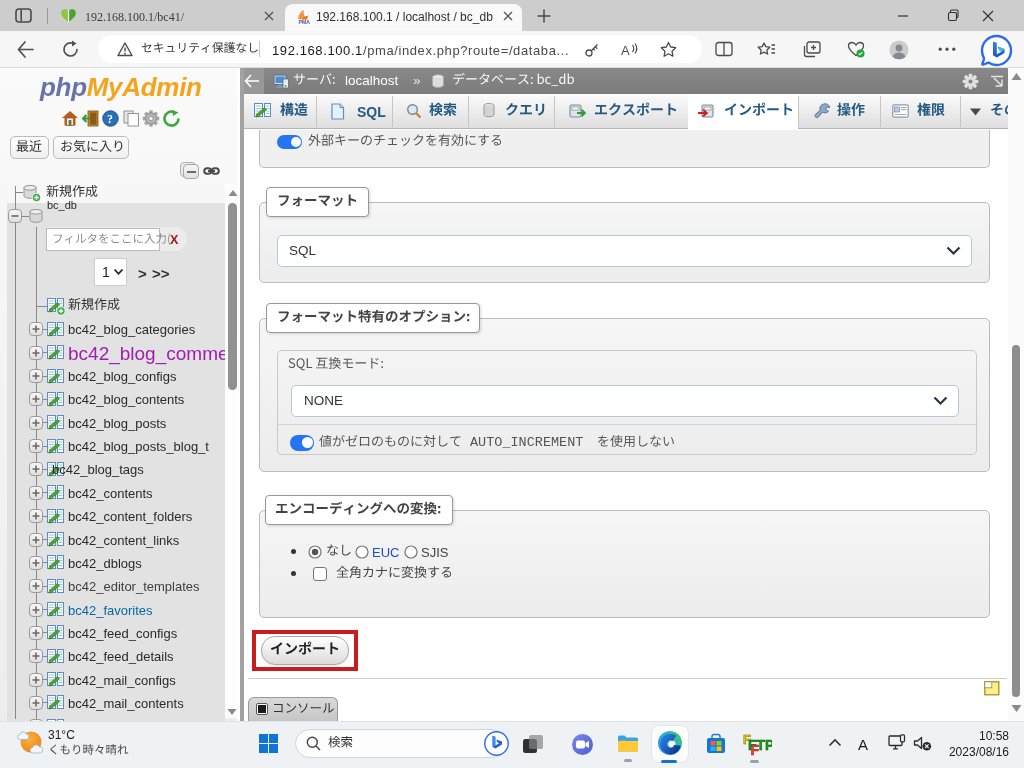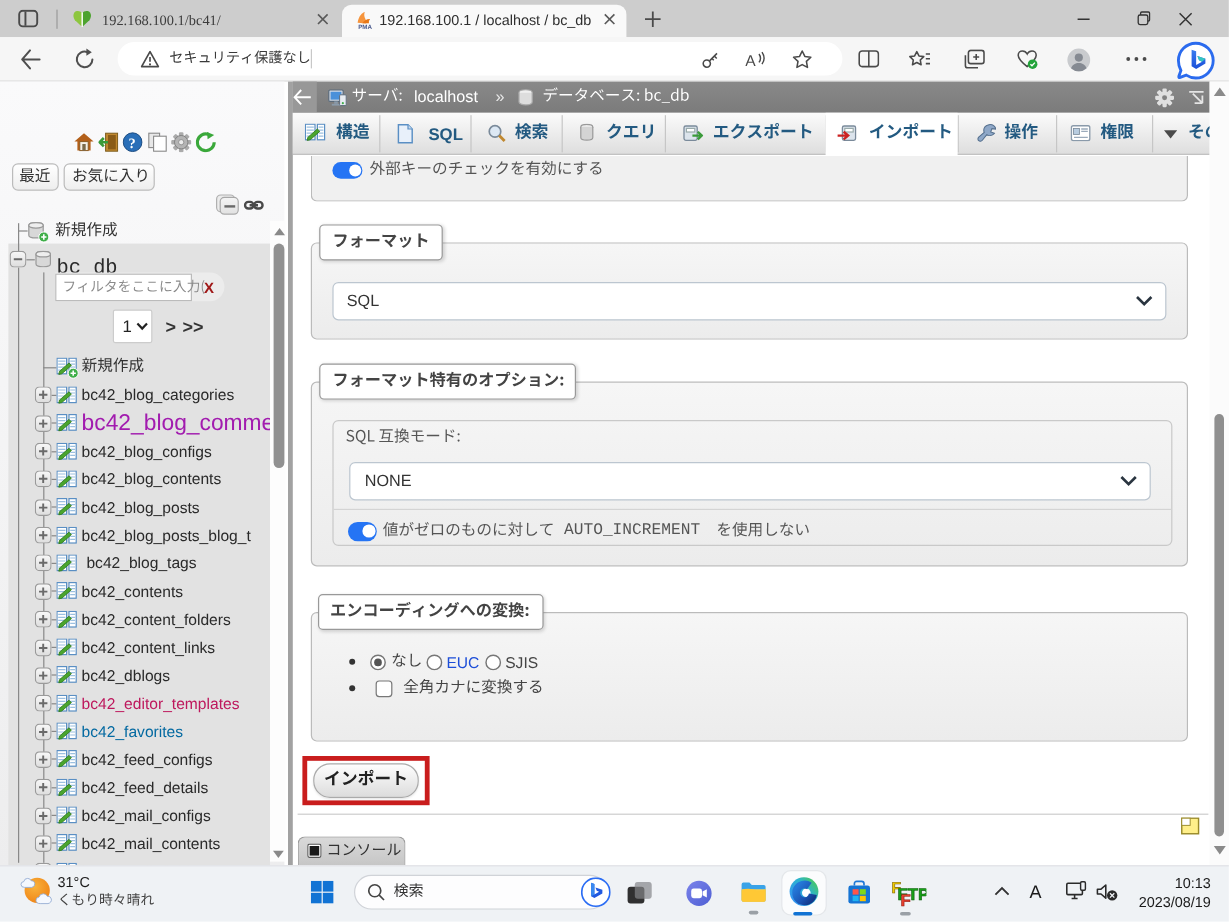--- a/index.html
+++ b/index.html
@@ -55,20 +55,21 @@
 <div class="abs" style="left:98px;top:35px;width:604px;height:28px;background:#fff;border-radius:14px"></div>
 <svg class="abs" style="left:117px;top:42px" width="16" height="15" viewBox="0 0 16 15">
       <path d="M8 1 L15 13.5 L1 13.5Z" fill="none" stroke="#4a4a4a" stroke-width="1.4" stroke-linejoin="round"></path>
       <line x1="8" y1="5.5" x2="8" y2="9.5" stroke="#4a4a4a" stroke-width="1.4"></line>
       <circle cx="8" cy="11.7" r="0.9" fill="#4a4a4a"></circle>
     </svg>
 <svg style="position:absolute;left:141.0px;top:43.4px;overflow:visible" width="120" height="12">
       <path fill="#3a3a3a" d="M3.6 7.4Q3.6 7.2 3.6 6.7Q3.6 6.2 3.6 5.6Q3.6 4.9 3.6 4.3Q3.6 3.6 3.6 2.9Q3.6 2.3 3.6 1.8Q3.6 1.2 3.6 0.9Q3.6 0.8 3.6 0.6Q3.6 0.4 3.6 0.2Q3.6 0 3.5 -0.2H4.6Q4.6 0.1 4.6 0.4Q4.6 0.7 4.6 0.9Q4.6 1.2 4.6 1.7Q4.6 2.2 4.6 2.8Q4.6 3.5 4.6 4.1Q4.6 4.7 4.6 5.3Q4.6 5.9 4.6 6.4Q4.6 6.9 4.6 7.2Q4.6 7.6 4.7 7.8Q4.8 8.1 5.2 8.2Q5.6 8.3 6.3 8.3Q7 8.3 7.6 8.2Q8.2 8.2 8.8 8.1Q9.4 8 10 7.9L9.9 8.9Q9.4 9 8.8 9.1Q8.2 9.1 7.6 9.2Q6.9 9.2 6.2 9.2Q5.4 9.2 4.9 9.1Q4.4 9 4.1 8.8Q3.8 8.5 3.7 8.2Q3.6 7.9 3.6 7.4ZM10.5 2.2Q10.4 2.3 10.3 2.4Q10.2 2.5 10.2 2.7Q10 3 9.7 3.5Q9.4 3.9 9.1 4.4Q8.8 4.8 8.4 5.3Q8.1 5.7 7.7 6.1L6.9 5.6Q7.4 5.2 7.8 4.7Q8.2 4.1 8.5 3.6Q8.9 3.1 9 2.8Q9 2.8 8.5 2.9Q8.1 3 7.5 3.1Q6.9 3.2 6.1 3.4Q5.4 3.5 4.6 3.7Q3.8 3.8 3.1 4Q2.3 4.1 1.8 4.3Q1.2 4.4 0.9 4.4L0.7 3.5Q1 3.4 1.6 3.3Q2.2 3.2 2.9 3.1Q3.6 3 4.4 2.8Q5.2 2.7 5.9 2.5Q6.7 2.4 7.3 2.2Q8 2.1 8.5 2Q8.9 1.9 9.1 1.8Q9.3 1.8 9.5 1.8Q9.7 1.7 9.8 1.6Z M16.4 0.6Q16.4 0.4 16.3 0.2Q16.3 -0 16.2 -0.2L17.3 -0.4Q17.3 -0.2 17.3 0Q17.3 0.3 17.4 0.5Q17.4 0.6 17.5 1Q17.6 1.4 17.7 2.1Q17.8 2.7 18 3.5Q18.1 4.2 18.3 5Q18.4 5.8 18.5 6.4Q18.7 7.1 18.8 7.6Q18.9 8.1 18.9 8.2Q19 8.5 19 8.8Q19.1 9.1 19.2 9.3L18.1 9.5Q18.1 9.2 18 8.9Q18 8.7 17.9 8.4Q17.9 8.2 17.8 7.8Q17.7 7.3 17.6 6.6Q17.5 6 17.3 5.2Q17.2 4.5 17 3.7Q16.9 2.9 16.8 2.3Q16.6 1.7 16.5 1.2Q16.5 0.8 16.4 0.6ZM13.1 2.3Q13.3 2.3 13.6 2.3Q13.8 2.3 14.1 2.2Q14.3 2.2 14.8 2.1Q15.3 2.1 15.9 2Q16.5 1.9 17.2 1.8Q17.8 1.7 18.5 1.6Q19.1 1.5 19.6 1.4Q20.1 1.3 20.3 1.3Q20.6 1.2 20.8 1.2Q21 1.1 21.2 1.1L21.4 2.1Q21.2 2.1 21 2.1Q20.8 2.1 20.5 2.2Q20.2 2.2 19.7 2.3Q19.2 2.4 18.6 2.5Q18 2.6 17.3 2.7Q16.7 2.8 16.1 2.9Q15.5 3 15 3.1Q14.5 3.1 14.3 3.2Q14 3.2 13.8 3.3Q13.6 3.3 13.3 3.4ZM13.1 5.7Q13.3 5.7 13.6 5.7Q13.9 5.7 14.1 5.6Q14.4 5.6 15 5.5Q15.5 5.4 16.2 5.3Q16.9 5.2 17.6 5.1Q18.3 5 19 4.9Q19.7 4.7 20.2 4.6Q20.8 4.5 21.2 4.5Q21.5 4.4 21.8 4.4Q22 4.3 22.2 4.2L22.4 5.2Q22.2 5.2 21.9 5.3Q21.7 5.3 21.3 5.4Q20.9 5.5 20.4 5.5Q19.8 5.6 19.1 5.8Q18.4 5.9 17.7 6Q17 6.1 16.3 6.2Q15.7 6.3 15.1 6.4Q14.6 6.5 14.3 6.5Q14 6.6 13.7 6.7Q13.5 6.7 13.3 6.8Z M32.3 3.4Q32.3 3.4 32.2 3.5Q32.2 3.6 32.2 3.7Q32.2 4 32.1 4.4Q32.1 4.9 32 5.5Q31.9 6 31.8 6.6Q31.7 7.1 31.7 7.6Q31.6 8 31.5 8.3H30.6Q30.6 8.1 30.7 7.7Q30.7 7.2 30.8 6.7Q30.9 6.2 31 5.6Q31 5.1 31.1 4.7Q31.2 4.2 31.2 4Q30.9 4 30.5 4Q30.1 4 29.6 4Q29.1 4 28.7 4Q28.2 4 27.9 4Q27.5 4 27.4 4Q27.2 4 26.9 4Q26.7 4 26.5 4V3Q26.6 3 26.8 3.1Q26.9 3.1 27.1 3.1Q27.3 3.1 27.4 3.1Q27.5 3.1 27.9 3.1Q28.2 3.1 28.7 3.1Q29.1 3.1 29.6 3.1Q30 3.1 30.4 3.1Q30.8 3.1 31 3.1Q31.1 3.1 31.2 3.1Q31.3 3.1 31.4 3Q31.5 3 31.6 3ZM25.4 7.9Q25.6 7.9 25.8 7.9Q26.1 7.9 26.3 7.9Q26.5 7.9 27 7.9Q27.5 7.9 28.1 7.9Q28.8 7.9 29.6 7.9Q30.3 7.9 31 7.9Q31.6 7.9 32.1 7.9Q32.6 7.9 32.8 7.9Q33 7.9 33.2 7.9Q33.5 7.9 33.7 7.9V8.9Q33.6 8.8 33.4 8.8Q33.3 8.8 33.1 8.8Q32.9 8.8 32.8 8.8Q32.6 8.8 32.1 8.8Q31.6 8.8 31 8.8Q30.3 8.8 29.5 8.8Q28.8 8.8 28.1 8.8Q27.4 8.8 27 8.8Q26.5 8.8 26.3 8.8Q26.1 8.8 25.8 8.8Q25.6 8.9 25.4 8.9Z M44.6 0Q44.5 0.2 44.5 0.5Q44.5 0.7 44.5 1Q44.5 1.3 44.5 1.6Q44.5 2 44.5 2.4Q44.5 2.7 44.5 2.9Q44.5 4 44.4 4.8Q44.4 5.5 44.2 6Q44.1 6.5 43.8 6.9Q43.6 7.4 43.3 7.7Q42.9 8.2 42.4 8.5Q41.9 8.9 41.4 9.1Q40.9 9.3 40.5 9.5L39.7 8.6Q40.5 8.4 41.2 8.1Q42 7.7 42.5 7.1Q42.8 6.7 43 6.3Q43.2 5.9 43.3 5.5Q43.4 5 43.5 4.4Q43.5 3.7 43.5 2.9Q43.5 2.7 43.5 2.3Q43.5 2 43.5 1.6Q43.5 1.2 43.5 1Q43.5 0.7 43.5 0.5Q43.5 0.2 43.4 0ZM39.1 0.1Q39.1 0.3 39.1 0.5Q39 0.7 39 1Q39 1 39 1.3Q39 1.6 39 2Q39 2.4 39 2.9Q39 3.3 39 3.7Q39 4.2 39 4.5Q39 4.8 39 4.9Q39 5.1 39.1 5.4Q39.1 5.6 39.1 5.8H38Q38 5.7 38 5.4Q38.1 5.1 38.1 4.9Q38.1 4.8 38.1 4.5Q38.1 4.1 38.1 3.7Q38.1 3.3 38.1 2.9Q38.1 2.4 38.1 2Q38.1 1.6 38.1 1.3Q38.1 1 38.1 1Q38.1 0.8 38 0.5Q38 0.3 38 0.1Z M49.7 0.2Q50 0.3 50.3 0.3Q50.5 0.3 50.8 0.3Q51 0.3 51.5 0.3Q52 0.3 52.6 0.3Q53.2 0.3 53.8 0.3Q54.4 0.3 54.9 0.3Q55.4 0.3 55.6 0.3Q55.8 0.3 56.1 0.3Q56.4 0.3 56.7 0.2V1.2Q56.4 1.2 56.1 1.2Q55.8 1.2 55.6 1.2Q55.4 1.2 54.9 1.2Q54.4 1.2 53.8 1.2Q53.2 1.2 52.6 1.2Q52 1.2 51.5 1.2Q51 1.2 50.8 1.2Q50.5 1.2 50.2 1.2Q50 1.2 49.7 1.2ZM48.3 3.2Q48.6 3.2 48.8 3.2Q49.1 3.3 49.4 3.3Q49.5 3.3 50 3.3Q50.4 3.3 51.1 3.3Q51.7 3.3 52.5 3.3Q53.2 3.3 54 3.3Q54.7 3.3 55.4 3.3Q56 3.3 56.5 3.3Q56.9 3.3 57.1 3.3Q57.3 3.3 57.5 3.2Q57.8 3.2 58 3.2V4.2Q57.8 4.2 57.6 4.2Q57.3 4.1 57.1 4.1Q56.9 4.1 56.5 4.1Q56 4.1 55.4 4.1Q54.7 4.1 54 4.1Q53.2 4.1 52.5 4.1Q51.7 4.1 51.1 4.1Q50.4 4.1 50 4.1Q49.5 4.1 49.4 4.1Q49.1 4.1 48.8 4.2Q48.6 4.2 48.3 4.2ZM53.9 3.7Q53.9 4.8 53.7 5.7Q53.6 6.6 53.2 7.4Q53 7.8 52.6 8.2Q52.2 8.6 51.8 8.9Q51.4 9.3 50.8 9.5L50 8.9Q50.7 8.6 51.3 8.1Q51.9 7.6 52.2 7.1Q52.7 6.4 52.8 5.5Q52.9 4.7 52.9 3.7Z M60.4 5.9Q61.2 5.7 62 5.4Q62.8 5.1 63.5 4.8Q64.2 4.4 64.7 4.1Q65.3 3.8 65.8 3.4Q66.3 3 66.8 2.5Q67.2 2.1 67.5 1.7L68.2 2.4Q67.9 2.8 67.4 3.3Q66.9 3.7 66.3 4.1Q65.7 4.6 65.1 4.9Q64.7 5.2 64.2 5.4Q63.8 5.7 63.2 5.9Q62.7 6.2 62.1 6.4Q61.5 6.6 60.9 6.8ZM64.6 4.7 65.6 4.4V8.9Q65.6 9 65.6 9.2Q65.6 9.4 65.6 9.6Q65.6 9.8 65.6 9.9H64.5Q64.5 9.8 64.6 9.6Q64.6 9.4 64.6 9.2Q64.6 9 64.6 8.9Z M77.9 3.1H78.7V9.9H77.9ZM74.4 4.8H82.1V5.7H74.4ZM79 5.2Q79.4 5.9 79.9 6.6Q80.4 7.2 81.1 7.8Q81.7 8.4 82.4 8.7Q82.3 8.8 82.2 8.9Q82 9 81.9 9.2Q81.8 9.3 81.7 9.4Q81.1 9 80.5 8.4Q79.8 7.7 79.3 7Q78.7 6.2 78.3 5.4ZM77.7 5.1 78.3 5.4Q77.9 6.2 77.4 6.9Q76.8 7.7 76.1 8.3Q75.4 9 74.7 9.4Q74.6 9.3 74.5 9.2Q74.4 9 74.3 8.9Q74.2 8.8 74.1 8.7Q74.8 8.3 75.5 7.8Q76.1 7.2 76.7 6.5Q77.3 5.8 77.7 5.1ZM76.1 0.4V2.6H80.5V0.4ZM75.3 -0.4H81.4V3.4H75.3ZM74.1 -0.9 74.9 -0.7Q74.5 0.3 74 1.3Q73.4 2.3 72.8 3.1Q72.2 4 71.6 4.6Q71.5 4.5 71.4 4.4Q71.4 4.2 71.3 4Q71.2 3.9 71.1 3.8Q71.7 3.2 72.2 2.4Q72.8 1.7 73.2 0.8Q73.7 -0 74.1 -0.9ZM72.8 2.1 73.7 1.3 73.7 1.3V9.9H72.8Z M87.2 6.4H92.7V7.1H87.2ZM92.5 6.4H92.7L92.8 6.3L93.3 6.6Q92.9 7.4 92.3 7.9Q91.6 8.5 90.8 8.9Q89.9 9.3 89 9.5Q88 9.8 87 9.9Q87 9.8 86.9 9.6Q86.8 9.4 86.7 9.2Q87.6 9.1 88.5 8.9Q89.4 8.7 90.2 8.4Q90.9 8.1 91.6 7.6Q92.2 7.1 92.5 6.5ZM88.9 7Q89.4 7.6 90.1 8Q90.9 8.5 91.9 8.8Q92.9 9.1 94 9.2Q93.9 9.3 93.7 9.5Q93.6 9.8 93.5 9.9Q92.4 9.7 91.4 9.4Q90.3 9 89.5 8.5Q88.7 8 88.2 7.3ZM87 -0.2H93.8V0.5H87ZM88.2 3H93.2V3.6H88.2ZM88.2 4.1H93.2V4.7H88.2ZM88.8 -1H89.6V1.1H88.8ZM90.3 2.1H91V5.7H90.3ZM91.3 -1H92.1V1.1H91.3ZM88.3 0.9 89 1.1Q88.7 1.8 88.2 2.5Q87.7 3.2 87.2 3.7Q87.1 3.6 87 3.6Q86.9 3.5 86.8 3.4Q86.7 3.3 86.6 3.2Q87.1 2.8 87.6 2.2Q88 1.6 88.3 0.9ZM90.6 0.9 91.4 1.1Q91.2 1.5 91.1 1.8Q90.9 2.1 90.8 2.3L90.1 2.1Q90.2 1.9 90.4 1.5Q90.5 1.2 90.6 0.9ZM93.5 1.9V2.5H88.6V5.3H93.8V5.9H87.9V1.9ZM83.5 2.6H86.6V3.3H83.5ZM83.6 -0.5H86.5V0.2H83.6ZM83.5 4.2H86.6V4.9H83.5ZM83.1 1H86.9V1.8H83.1ZM83.9 5.8H86.6V9.2H83.9V8.5H85.8V6.5H83.9ZM83.5 5.8H84.2V9.8H83.5Z M95.5 1.5Q95.9 1.6 96.2 1.6Q96.6 1.6 97 1.6Q97.6 1.6 98.3 1.5Q99 1.5 99.7 1.3Q100.4 1.2 101.1 1L101.1 1.9Q100.6 2 99.9 2.2Q99.2 2.3 98.4 2.4Q97.7 2.4 97 2.4Q96.7 2.4 96.3 2.4Q95.9 2.4 95.6 2.4ZM99.7 -0.4Q99.7 -0.1 99.5 0.3Q99.4 0.8 99.3 1.2Q99.2 1.7 99 2.1Q98.8 3 98.3 3.9Q97.9 4.9 97.4 5.8Q96.9 6.6 96.4 7.3L95.5 6.8Q95.9 6.4 96.3 5.8Q96.7 5.2 97 4.5Q97.4 3.9 97.7 3.3Q98 2.6 98.1 2.1Q98.3 1.6 98.5 0.8Q98.7 0.1 98.7 -0.5ZM102.5 3.2Q102.5 3.6 102.5 3.9Q102.5 4.2 102.5 4.5Q102.5 4.8 102.5 5.2Q102.5 5.7 102.6 6.2Q102.6 6.7 102.6 7.1Q102.6 7.6 102.6 7.9Q102.6 8.3 102.4 8.7Q102.2 9.1 101.7 9.3Q101.3 9.6 100.6 9.6Q99.9 9.6 99.4 9.4Q98.8 9.2 98.5 8.8Q98.2 8.5 98.2 7.9Q98.2 7.3 98.5 6.9Q98.8 6.5 99.4 6.3Q99.9 6.1 100.6 6.1Q101.6 6.1 102.4 6.4Q103.2 6.7 103.9 7.1Q104.5 7.5 105 7.9L104.5 8.7Q104.2 8.4 103.8 8.1Q103.3 7.8 102.8 7.5Q102.3 7.2 101.8 7Q101.2 6.8 100.5 6.8Q99.9 6.8 99.5 7.1Q99.1 7.4 99.1 7.8Q99.1 8.2 99.4 8.5Q99.8 8.7 100.4 8.7Q100.9 8.7 101.2 8.6Q101.5 8.4 101.6 8.1Q101.8 7.9 101.8 7.6Q101.8 7.2 101.7 6.7Q101.7 6.2 101.7 5.6Q101.7 4.9 101.6 4.3Q101.6 3.7 101.6 3.2ZM104.9 3.6Q104.5 3.3 104.1 3Q103.6 2.7 103.1 2.4Q102.6 2.1 102.2 1.9L102.6 1.2Q103 1.4 103.4 1.6Q103.7 1.8 104.1 2Q104.5 2.2 104.9 2.4Q105.2 2.6 105.4 2.8Z M110.2 -0.2Q110.2 0.1 110.1 0.4Q110.1 0.7 110.1 1Q110.1 1.5 110.1 2.2Q110 2.9 110 3.7Q110 4.6 110 5.4Q110 6.2 110 6.8Q110 7.5 110.2 7.9Q110.5 8.3 110.9 8.4Q111.3 8.6 111.9 8.6Q112.7 8.6 113.3 8.4Q114 8.2 114.5 7.8Q115 7.5 115.4 7.1Q115.8 6.6 116.1 6.2L116.8 7Q116.5 7.4 116 7.8Q115.6 8.3 115 8.7Q114.4 9.1 113.6 9.3Q112.8 9.6 111.9 9.6Q111 9.6 110.4 9.3Q109.7 9.1 109.4 8.5Q109 7.9 109 6.9Q109 6.4 109 5.8Q109 5.1 109 4.4Q109.1 3.8 109.1 3.1Q109.1 2.4 109.1 1.9Q109.1 1.3 109.1 1Q109.1 0.6 109.1 0.3Q109.1 0 109 -0.2Z"></path>
     </svg>
 <div class="abs" style="left:259px;top:41px;width:1px;height:16px;background:#c8c8c8"></div>
+<div style="position:absolute;left:272px;top:50px;transform:translateY(-50%);font-family:'Liberation Sans',sans-serif;font-size:13px;letter-spacing:0.6px;color:#1b1b1b;white-space:nowrap;line-height:1">192.168.100.1<span style="color:#4a4a4a">/pma/index.php?route=/databa...</span></div>
 <svg class="abs" style="left:584px;top:42px" width="16" height="16" viewBox="0 0 16 16">
       <circle cx="5" cy="11" r="3" fill="none" stroke="#4a4a4a" stroke-width="1.3"></circle>
       <path d="M7.3 8.7 L13.5 2.5 M11.3 4.7 L13.3 6.7 M9.3 6.7 L10.8 8.2" stroke="#4a4a4a" stroke-width="1.3" fill="none"></path>
     </svg>
 <svg class="abs" style="left:621px;top:42px" width="19" height="16" viewBox="0 0 19 16">
       <text x="0" y="13" font-family="Liberation Sans" font-size="13" fill="#4a4a4a">A</text>
       <path d="M11.5 3 Q14 6.5 11.5 10 M14 1.5 Q17.5 6.5 14 11.5" stroke="#4a4a4a" stroke-width="1.2" fill="none"></path>
     </svg>
 <svg class="abs" style="left:660px;top:41px" width="17" height="17" viewBox="0 0 17 17">
       <path d="M8.5 1.5 L10.7 6 L15.7 6.7 L12 10.2 L12.9 15.2 L8.5 12.8 L4.1 15.2 L5 10.2 L1.3 6.7 L6.3 6Z" fill="none" stroke="#4a4a4a" stroke-width="1.3" stroke-linejoin="round"></path>
@@ -107,20 +108,21 @@
           <stop offset="0" stop-color="#3a7df0"></stop>
           <stop offset="1" stop-color="#1b4fd8"></stop>
         </linearGradient>
       </defs>
 <path d="M16.5 2 C24.5 2 31 8.5 31 16.5 C31 24.5 24.5 31 16.5 31 C13.5 31 10.8 30.1 8.5 28.6 L3.5 30.5 C2.5 30.9 2.1 30.5 2.4 29.5 L4.1 24.7 C2.8 22.4 2 19.5 2 16.5 C2 8.5 8.5 2 16.5 2Z" fill="#fff" stroke="#2b6bee" stroke-width="2.4"></path>
 <path d="M13 7.5 L16.8 8.8 L16.8 20.2 L21.7 17.4 L19.2 16.2 L17.8 12.6 L24.5 15 L24.5 19 L16.8 23.5 L13 21.3Z" fill="url(#bgr)"></path>
 <path d="M17.8 12.6 L24.5 15 L21.7 17.4 L19.2 16.2Z" fill="#35c5c2"></path>
 </svg>
 <div class="abs" style="left:0;top:68px;width:237px;height:653px;background:linear-gradient(180deg,#fafafb,#ededee)"></div>
 <div class="abs" style="left:7px;top:203px;width:218px;height:518px;background:#e2e2e2"></div>
+<div class="abs" style="left:40px;top:73px;width:200px;height:28px;font-family:'Liberation Sans';font-style:italic;font-weight:bold;font-size:26px;letter-spacing:-0.3px;line-height:28px"><span style="color:#6973aa">php</span><span style="color:#f5a31c">MyAdmin</span></div>
 <svg class="abs" style="left:61px;top:110px" width="18" height="17" viewBox="0 0 18 17">
       <path d="M9 1 L17 8 L14.5 8 L14.5 15.5 L3.5 15.5 L3.5 8 L1 8Z" fill="#b3601a"></path>
       <rect x="5.5" y="8" width="7" height="7.5" fill="#f4f0e8" stroke="#8a5a20" stroke-width="0.8"></rect>
       <rect x="7.6" y="10" width="2.8" height="5.5" fill="#7a6a4a"></rect>
     </svg>
 <svg class="abs" style="left:82px;top:110px" width="17" height="17" viewBox="0 0 17 17">
       <rect x="6" y="1" width="10" height="15" fill="#c08830" stroke="#7a5a1a" stroke-width="0.8"></rect>
       <rect x="8" y="2.5" width="6.5" height="12" fill="#8a5c18"></rect>
       <path d="M1 8.5 L8 8.5 M4.5 5 L1 8.5 L4.5 12" stroke="#3a9a3a" stroke-width="2.2" fill="none"></path>
     </svg>
@@ -208,21 +210,21 @@
 <svg style="position:absolute;left:46.0px;top:185.7px;overflow:visible" width="54" height="13">
       <path fill="#333" d="M7.6 3.3H12.5V4.3H7.6ZM0.8 0.3H6.5V1.1H0.8ZM0.7 5.5H6.6V6.3H0.7ZM0.6 3.3H6.7V4.1H0.6ZM10.1 3.7H11V10.9H10.1ZM3.2 -1H4.2V0.7H3.2ZM3.2 4H4.2V10.9H3.2ZM7.2 0 8.4 0.4Q8.3 0.5 8.1 0.6V4.6Q8.1 5.3 8 6.1Q8 7 7.7 7.8Q7.5 8.7 7.1 9.5Q6.7 10.3 6 11Q6 10.9 5.8 10.7Q5.7 10.6 5.6 10.5Q5.4 10.4 5.3 10.3Q6 9.7 6.3 9Q6.7 8.3 6.9 7.5Q7.1 6.8 7.1 6Q7.2 5.3 7.2 4.6ZM11.5 -0.9 12.3 -0.2Q11.7 0.1 10.9 0.3Q10.1 0.6 9.3 0.8Q8.5 0.9 7.7 1.1Q7.7 0.9 7.6 0.7Q7.5 0.5 7.4 0.3Q8.1 0.2 8.9 -0Q9.7 -0.2 10.4 -0.4Q11.1 -0.7 11.5 -0.9ZM4.1 6.6Q4.2 6.7 4.5 6.9Q4.8 7.2 5.2 7.4Q5.5 7.7 5.8 8Q6.1 8.2 6.2 8.3L5.6 9Q5.5 8.9 5.2 8.6Q4.9 8.3 4.6 8Q4.3 7.7 4 7.4Q3.7 7.2 3.5 7ZM1.6 1.4 2.4 1.2Q2.6 1.6 2.7 2.2Q2.9 2.7 2.9 3.1L2.1 3.3Q2.1 2.9 1.9 2.4Q1.8 1.8 1.6 1.4ZM4.9 1.2 5.8 1.4Q5.6 1.9 5.4 2.4Q5.2 2.9 5 3.2L4.3 3.1Q4.4 2.8 4.5 2.5Q4.6 2.1 4.7 1.8Q4.8 1.5 4.9 1.2ZM3.2 5.9 3.9 6.2Q3.6 6.9 3.1 7.6Q2.6 8.3 2.1 8.9Q1.5 9.6 1 10Q0.9 9.8 0.7 9.6Q0.5 9.4 0.4 9.3Q0.9 8.9 1.4 8.4Q2 7.8 2.4 7.2Q2.9 6.5 3.2 5.9Z M13.8 1.1H18.5V2H13.8ZM13.6 4.1H18.7V5H13.6ZM15.7 -0.9H16.6V3.6Q16.6 4.5 16.6 5.4Q16.5 6.4 16.3 7.3Q16 8.3 15.5 9.2Q15 10.1 14.2 10.8Q14.1 10.7 14 10.5Q13.9 10.4 13.7 10.3Q13.6 10.1 13.5 10.1Q14.3 9.5 14.7 8.7Q15.2 7.9 15.4 7Q15.6 6.1 15.7 5.2Q15.7 4.4 15.7 3.6ZM16.4 5.7Q16.6 5.8 16.8 6.1Q17 6.3 17.3 6.6Q17.6 7 17.9 7.3Q18.2 7.6 18.4 7.9Q18.7 8.1 18.8 8.2L18.1 9Q17.9 8.7 17.6 8.3Q17.3 7.9 17 7.5Q16.6 7.1 16.3 6.7Q16 6.4 15.8 6.2ZM20.1 2.4V3.7H23.8V2.4ZM20.1 4.5V5.8H23.8V4.5ZM20.1 0.4V1.6H23.8V0.4ZM19.2 -0.5H24.8V6.7H19.2ZM22.3 6.3H23.2V9.5Q23.2 9.7 23.3 9.8Q23.3 9.8 23.5 9.8Q23.6 9.8 23.8 9.8Q23.9 9.8 24.1 9.8Q24.3 9.8 24.4 9.8Q24.5 9.8 24.6 9.7Q24.7 9.6 24.7 9.2Q24.7 8.9 24.7 8.1Q24.8 8.2 25 8.3Q25.1 8.3 25.3 8.4Q25.5 8.4 25.6 8.5Q25.5 9.4 25.4 9.8Q25.3 10.3 25.1 10.5Q24.9 10.7 24.5 10.7Q24.4 10.7 24.3 10.7Q24.1 10.7 23.9 10.7Q23.8 10.7 23.6 10.7Q23.5 10.7 23.4 10.7Q23 10.7 22.7 10.6Q22.5 10.5 22.4 10.2Q22.3 9.9 22.3 9.5ZM20.3 6.5H21.2Q21.1 7.3 20.9 8Q20.7 8.6 20.4 9.2Q20 9.7 19.5 10.2Q18.9 10.6 18 10.9Q18 10.7 17.8 10.5Q17.6 10.3 17.5 10.2Q18.5 9.8 19.1 9.3Q19.7 8.8 19.9 8.1Q20.2 7.4 20.3 6.5Z M32.3 1.1H38.5V2.1H31.9ZM34 4H38.2V4.9H34ZM34 6.8H38.4V7.7H34ZM33.5 1.4H34.5V10.9H33.5ZM32.8 -0.9 33.8 -0.6Q33.4 0.4 32.9 1.4Q32.4 2.4 31.9 3.3Q31.3 4.1 30.7 4.8Q30.6 4.7 30.5 4.6Q30.4 4.5 30.2 4.3Q30.1 4.2 30 4.1Q30.6 3.5 31.1 2.7Q31.6 1.9 32.1 1Q32.5 0.1 32.8 -0.9ZM29.7 -1 30.6 -0.7Q30.2 0.4 29.6 1.5Q29.1 2.6 28.4 3.5Q27.7 4.5 27 5.2Q27 5.1 26.9 4.9Q26.8 4.7 26.7 4.5Q26.6 4.3 26.5 4.2Q27.1 3.6 27.7 2.7Q28.3 1.9 28.8 0.9Q29.3 -0 29.7 -1ZM28.3 2.4 29.3 1.4 29.3 1.4V10.9H28.3Z M41.2 3.8H44.5V4.7H41.2ZM44.1 3.8H45Q45 3.8 45 3.9Q45 4 45 4.1Q45 4.2 45 4.2Q45 5.7 44.9 6.6Q44.9 7.5 44.8 8Q44.7 8.5 44.6 8.6Q44.4 8.8 44.3 8.9Q44.1 9 43.8 9Q43.6 9 43.1 9Q42.7 9 42.3 9Q42.2 8.8 42.2 8.5Q42.1 8.3 42 8.1Q42.4 8.1 42.8 8.1Q43.2 8.2 43.4 8.2Q43.5 8.2 43.6 8.1Q43.7 8.1 43.8 8Q43.9 7.9 43.9 7.5Q44 7.1 44 6.2Q44 5.4 44.1 4ZM47.7 -0.4 48.3 -1Q48.7 -0.8 49.2 -0.5Q49.6 -0.3 50 0Q50.4 0.3 50.7 0.5L50 1.2Q49.8 0.9 49.4 0.7Q49 0.4 48.6 0.1Q48.1 -0.2 47.7 -0.4ZM49.6 3.1 50.6 3.4Q49.7 5.9 48.3 7.8Q46.8 9.7 44.9 10.9Q44.8 10.7 44.7 10.6Q44.5 10.4 44.4 10.3Q44.3 10.1 44.1 10.1Q46.1 9 47.5 7.2Q48.9 5.5 49.6 3.1ZM41.3 1.2H51.4V2.1H41.3ZM40.7 1.2H41.7V4.8Q41.7 5.5 41.6 6.3Q41.6 7.1 41.4 8Q41.3 8.8 41 9.6Q40.7 10.4 40.3 11Q40.2 10.9 40.1 10.8Q39.9 10.7 39.7 10.5Q39.6 10.4 39.5 10.4Q40 9.6 40.3 8.6Q40.5 7.6 40.6 6.6Q40.7 5.7 40.7 4.8ZM46.1 -1H47.1Q47.1 0.8 47.2 2.4Q47.4 4 47.6 5.4Q47.9 6.7 48.2 7.7Q48.6 8.7 49.1 9.3Q49.5 9.8 50 9.8Q50.3 9.8 50.4 9.3Q50.6 8.7 50.6 7.4Q50.8 7.6 51 7.7Q51.3 7.9 51.5 8Q51.4 9.1 51.2 9.7Q51 10.3 50.7 10.6Q50.4 10.8 49.9 10.8Q49.3 10.8 48.7 10.4Q48.2 9.9 47.8 9.1Q47.3 8.3 47 7.2Q46.7 6.1 46.5 4.8Q46.3 3.5 46.2 2Q46.1 0.5 46.1 -1Z"></path>
     </svg>
 <svg class="abs" style="left:8px;top:209px" width="14" height="14">
       <use href="#minusbox"></use>
     </svg>
 <div class="abs" style="left:22px;top:215.5px;width:7px;height:1px;background:#888"></div>
 <svg class="abs" style="left:29px;top:209px" width="14" height="14">
       <use href="#dbicon"></use>
     </svg>
-<div style="position:absolute;left:47px;top:224px;transform:translateY(-50%);font-family:Liberation Mono, monospace;font-size:17px;color:#2a2a2a;white-space:nowrap;line-height:1">bc_db</div>
+<div style="position:absolute;left:47px;top:205px;transform:translateY(-50%);font-family:Liberation Sans, sans-serif;font-size:11px;color:#2a2a2a;white-space:nowrap;line-height:1">bc_db</div>
 <div class="abs" style="left:46px;top:227px;width:141px;height:24px;background:#ececec;border-radius:0 12px 12px 0"></div>
 <div class="abs" style="left:46px;top:227.5px;width:114px;height:23px;background:#fff;border:1px solid #bbb"></div>
 <svg style="position:absolute;left:52.0px;top:233.5px;overflow:visible" width="121" height="12">
       <path fill="#8a8a8a" d="M9.9 1.1Q9.8 1.2 9.8 1.4Q9.8 1.5 9.7 1.7Q9.6 2.1 9.5 2.7Q9.3 3.2 9.1 3.8Q8.9 4.4 8.6 4.9Q8.4 5.5 8 5.9Q7.5 6.6 6.8 7.2Q6.2 7.7 5.4 8.2Q4.5 8.7 3.5 9L2.7 8.1Q3.8 7.8 4.6 7.4Q5.5 7 6.1 6.5Q6.7 6 7.2 5.4Q7.6 4.8 7.9 4.2Q8.2 3.5 8.4 2.8Q8.6 2.2 8.7 1.6Q8.5 1.6 8.1 1.6Q7.6 1.6 7 1.6Q6.4 1.6 5.8 1.6Q5.1 1.6 4.5 1.6Q3.9 1.6 3.4 1.6Q3 1.6 2.8 1.6Q2.5 1.6 2.2 1.6Q1.9 1.6 1.7 1.6V0.6Q1.8 0.6 2 0.7Q2.2 0.7 2.4 0.7Q2.6 0.7 2.8 0.7Q3 0.7 3.3 0.7Q3.7 0.7 4.2 0.7Q4.6 0.7 5.2 0.7Q5.8 0.7 6.3 0.7Q6.9 0.7 7.3 0.7Q7.8 0.7 8.1 0.7Q8.5 0.7 8.6 0.7Q8.7 0.7 8.9 0.7Q9 0.7 9.2 0.6Z M12.9 5.8Q13.7 5.6 14.4 5.3Q15.2 5 15.9 4.7Q16.6 4.3 17 4Q17.6 3.7 18.1 3.3Q18.6 2.9 19.1 2.5Q19.5 2.1 19.8 1.7L20.5 2.4Q20.2 2.7 19.7 3.2Q19.2 3.6 18.6 4Q18 4.5 17.4 4.8Q17.1 5 16.6 5.3Q16.1 5.5 15.6 5.8Q15.1 6 14.5 6.2Q13.9 6.4 13.3 6.6ZM16.9 4.6 17.9 4.3V8.6Q17.9 8.8 17.9 9Q17.9 9.2 17.9 9.4Q17.9 9.5 18 9.6H16.9Q16.9 9.5 16.9 9.4Q16.9 9.2 16.9 9Q16.9 8.8 16.9 8.6Z M29 8.5Q29.1 8.4 29.1 8.2Q29.1 8 29.1 7.9Q29.1 7.7 29.1 7.3Q29.1 7 29.1 6.4Q29.1 5.8 29.1 5.1Q29.1 4.5 29.1 3.8Q29.1 3.1 29.1 2.5Q29.1 2 29.1 1.5Q29.1 1.1 29.1 1Q29.1 0.6 29.1 0.4Q29 0.2 29 0.1H30.1Q30.1 0.2 30.1 0.4Q30 0.6 30 1Q30 1.1 30 1.5Q30 1.9 30 2.5Q30 3.1 30 3.8Q30 4.4 30 5.1Q30 5.7 30 6.3Q30 6.8 30 7.2Q30 7.5 30 7.6Q30.6 7.4 31.2 6.9Q31.8 6.5 32.4 6Q33 5.4 33.4 4.8L34 5.6Q33.5 6.2 32.8 6.8Q32.1 7.4 31.4 7.9Q30.7 8.4 30 8.7Q29.9 8.8 29.8 8.9Q29.7 9 29.6 9ZM23.8 8.4Q24.5 7.9 25 7.2Q25.5 6.4 25.8 5.6Q25.9 5.2 26 4.6Q26 4 26.1 3.4Q26.1 2.7 26.1 2.1Q26.1 1.5 26.1 1Q26.1 0.7 26.1 0.5Q26.1 0.3 26 0.2H27.1Q27.1 0.2 27.1 0.3Q27 0.5 27 0.6Q27 0.8 27 1Q27 1.5 27 2.1Q27 2.8 27 3.5Q26.9 4.2 26.9 4.8Q26.8 5.4 26.7 5.9Q26.4 6.8 25.9 7.6Q25.4 8.4 24.6 9Z M39.3 3.5Q39.8 3.8 40.4 4.2Q41 4.6 41.7 5Q42.3 5.4 42.8 5.8Q43.4 6.2 43.8 6.6L43.1 7.4Q42.7 7 42.2 6.6Q41.6 6.2 41 5.7Q40.4 5.3 39.8 4.9Q39.2 4.4 38.7 4.1ZM44.5 1.4Q44.5 1.5 44.4 1.7Q44.3 1.8 44.3 2Q44.1 2.6 43.8 3.3Q43.5 3.9 43.1 4.6Q42.7 5.3 42.2 5.9Q41.4 6.9 40.3 7.8Q39.1 8.6 37.5 9.3L36.6 8.5Q37.7 8.2 38.6 7.7Q39.5 7.2 40.2 6.6Q40.9 6 41.4 5.4Q41.8 4.9 42.2 4.3Q42.6 3.6 42.9 3Q43.1 2.4 43.3 1.8H39L39.4 1H43Q43.3 1 43.4 1Q43.6 1 43.8 0.9ZM40.7 -0.3Q40.5 -0.1 40.4 0.2Q40.2 0.5 40.1 0.6Q39.8 1.2 39.3 2Q38.7 2.8 38 3.5Q37.2 4.2 36.3 4.9L35.6 4.3Q36.5 3.7 37.3 2.9Q38 2.2 38.5 1.5Q39 0.8 39.2 0.3Q39.3 0.1 39.5 -0.1Q39.6 -0.4 39.6 -0.6Z M51.3 -0.4Q51.2 -0 51.1 0.5Q51 0.9 50.8 1.5Q50.6 2 50.2 2.6Q49.9 3.1 49.6 3.6Q49.8 3.4 50.1 3.3Q50.4 3.2 50.7 3.2Q51 3.1 51.2 3.1Q51.9 3.1 52.3 3.5Q52.8 3.9 52.8 4.6Q52.8 4.8 52.8 5.2Q52.8 5.5 52.8 5.9Q52.8 6.3 52.8 6.6Q52.8 7 52.8 7.2H51.9Q51.9 7 52 6.7Q52 6.4 52 6Q52 5.7 52 5.4Q52 5.1 52 4.9Q52 4.3 51.7 4.1Q51.4 3.9 50.9 3.9Q50.4 3.9 49.8 4.1Q49.3 4.4 48.9 4.7Q48.7 5 48.4 5.3Q48.2 5.6 47.9 5.9L47.1 5.3Q47.9 4.5 48.5 3.8Q49 3.1 49.4 2.5Q49.7 1.9 49.9 1.4Q50.1 1 50.2 0.5Q50.3 -0 50.3 -0.4ZM47.4 0.9Q47.8 0.9 48.4 1Q48.9 1 49.3 1Q50.1 1 51 1Q51.8 0.9 52.7 0.9Q53.7 0.8 54.5 0.6L54.5 1.5Q53.9 1.6 53.2 1.6Q52.5 1.7 51.8 1.7Q51.1 1.8 50.4 1.8Q49.8 1.8 49.2 1.8Q49 1.8 48.7 1.8Q48.4 1.8 48 1.8Q47.7 1.8 47.4 1.8ZM56.1 3.7Q56 3.7 55.8 3.8Q55.6 3.8 55.5 3.9Q55.3 4 55.1 4Q54.5 4.3 53.7 4.6Q52.9 4.9 52.1 5.4Q51.5 5.7 51.1 6Q50.7 6.3 50.4 6.6Q50.2 7 50.2 7.4Q50.2 7.7 50.3 7.9Q50.5 8.1 50.7 8.2Q51 8.3 51.4 8.4Q51.8 8.4 52.2 8.4Q52.9 8.4 53.8 8.3Q54.6 8.3 55.4 8.1L55.3 9.1Q54.9 9.1 54.4 9.2Q53.8 9.2 53.3 9.2Q52.7 9.3 52.2 9.3Q51.4 9.3 50.7 9.1Q50 9 49.6 8.6Q49.2 8.2 49.2 7.5Q49.2 7 49.5 6.5Q49.7 6.1 50.1 5.8Q50.5 5.4 51 5.1Q51.5 4.8 52 4.5Q52.6 4.2 53.1 4Q53.6 3.8 54 3.6Q54.4 3.4 54.8 3.3Q55.1 3.1 55.3 3Q55.5 2.9 55.8 2.8Z M60.2 0.7Q60.8 0.7 61.6 0.8Q62.4 0.8 63.2 0.8Q63.8 0.8 64.3 0.8Q64.9 0.8 65.4 0.7Q65.9 0.7 66.3 0.7V1.6Q66 1.6 65.4 1.7Q64.9 1.7 64.3 1.7Q63.8 1.7 63.2 1.7Q62.4 1.7 61.6 1.7Q60.9 1.7 60.2 1.6ZM60.7 5.3Q60.6 5.6 60.5 6Q60.4 6.3 60.4 6.6Q60.4 7.3 61.1 7.7Q61.8 8.1 63.2 8.1Q64 8.1 64.7 8Q65.4 8 66 7.9Q66.7 7.8 67.1 7.6L67.1 8.6Q66.7 8.7 66.1 8.8Q65.5 8.9 64.7 9Q64 9 63.2 9Q62 9 61.2 8.8Q60.4 8.5 59.9 8Q59.5 7.5 59.5 6.8Q59.5 6.4 59.6 6Q59.7 5.6 59.7 5.2Z M71.7 0.7Q72.3 0.7 73.1 0.8Q73.9 0.8 74.7 0.8Q75.3 0.8 75.8 0.8Q76.4 0.8 76.9 0.7Q77.4 0.7 77.8 0.7V1.6Q77.5 1.6 76.9 1.7Q76.4 1.7 75.8 1.7Q75.3 1.7 74.7 1.7Q73.9 1.7 73.1 1.7Q72.4 1.7 71.7 1.6ZM72.2 5.3Q72.1 5.6 72 6Q71.9 6.3 71.9 6.6Q71.9 7.3 72.6 7.7Q73.3 8.1 74.7 8.1Q75.5 8.1 76.2 8Q76.9 8 77.5 7.9Q78.2 7.8 78.6 7.6L78.6 8.6Q78.2 8.7 77.6 8.8Q77 8.9 76.2 9Q75.5 9 74.7 9Q73.5 9 72.7 8.8Q71.9 8.5 71.4 8Q71 7.5 71 6.8Q71 6.4 71.1 6Q71.2 5.6 71.2 5.2Z M85.7 1Q86.2 1.1 86.8 1.1Q87.5 1.1 88.1 1.1Q88.8 1.1 89.4 1.1Q90 1 90.5 1V1.9Q90 1.9 89.4 2Q88.8 2 88.1 2Q87.5 2 86.8 2Q86.2 1.9 85.7 1.9ZM86.2 5.7Q86.1 6 86.1 6.2Q86 6.5 86 6.7Q86 6.9 86.1 7.1Q86.2 7.3 86.4 7.4Q86.6 7.6 87 7.7Q87.4 7.8 88 7.8Q88.7 7.8 89.4 7.7Q90.1 7.6 90.8 7.4L90.8 8.4Q90.3 8.5 89.6 8.6Q88.9 8.7 88 8.7Q86.5 8.7 85.8 8.2Q85.2 7.7 85.2 6.9Q85.2 6.6 85.2 6.3Q85.3 6 85.4 5.6ZM83.6 0.1Q83.5 0.2 83.5 0.3Q83.4 0.5 83.4 0.6Q83.4 0.8 83.3 0.9Q83.3 1.2 83.2 1.6Q83.1 2 83 2.5Q83 3 82.9 3.5Q82.8 4 82.8 4.4Q82.8 4.9 82.8 5.3Q82.8 5.7 82.8 6.1Q82.8 6.4 82.9 6.9Q83 6.6 83.1 6.3Q83.2 6 83.3 5.7Q83.4 5.4 83.5 5.2L84 5.6Q83.9 6 83.7 6.5Q83.5 7 83.4 7.4Q83.3 7.9 83.2 8.1Q83.2 8.3 83.2 8.4Q83.1 8.6 83.1 8.7Q83.2 8.7 83.2 8.9Q83.2 9 83.2 9.1L82.4 9.1Q82.2 8.5 82.1 7.5Q81.9 6.6 81.9 5.4Q81.9 4.8 82 4.1Q82 3.5 82.1 2.8Q82.2 2.2 82.3 1.7Q82.4 1.2 82.4 0.8Q82.5 0.6 82.5 0.4Q82.5 0.2 82.5 0Z M94.6 -0.2H97.9V0.7H94.6ZM97.4 -0.2H98.3Q98.3 0.3 98.4 1Q98.4 1.7 98.6 2.5Q98.7 3.2 99 4.1Q99.3 4.9 99.9 5.8Q100.4 6.6 101.2 7.4Q102 8.2 103.1 8.9Q103 9 102.9 9.1Q102.7 9.2 102.6 9.4Q102.5 9.5 102.4 9.6Q101.3 8.9 100.4 8.1Q99.6 7.2 99.1 6.3Q98.5 5.4 98.2 4.5Q97.9 3.5 97.7 2.7Q97.5 1.8 97.5 1.1Q97.4 0.3 97.4 -0.2ZM97.1 2 98.1 2.2Q97.7 4 97 5.4Q96.4 6.8 95.4 7.8Q94.5 8.9 93.2 9.6Q93.1 9.5 93 9.4Q92.8 9.3 92.7 9.2Q92.5 9 92.4 8.9Q94.3 7.9 95.5 6.2Q96.6 4.5 97.1 2Z M104.4 1.6H113.4V2.5H104.4ZM113 1.6H113.9Q113.9 1.6 113.9 1.7Q113.9 1.8 113.9 1.9Q113.9 2 113.9 2Q113.8 3.8 113.7 5.1Q113.6 6.3 113.5 7.1Q113.4 8 113.2 8.4Q113.1 8.9 112.9 9.1Q112.7 9.4 112.5 9.4Q112.2 9.5 111.9 9.6Q111.6 9.6 111.1 9.6Q110.6 9.6 110.1 9.5Q110.1 9.4 110 9.1Q109.9 8.8 109.8 8.7Q110.4 8.7 110.9 8.7Q111.4 8.7 111.6 8.7Q111.8 8.7 111.9 8.7Q112 8.7 112.1 8.6Q112.3 8.4 112.4 8Q112.5 7.5 112.7 6.7Q112.8 5.9 112.9 4.7Q113 3.5 113 1.8ZM108.2 -0.9H109.1V1.1Q109.1 1.9 109 2.8Q109 3.6 108.7 4.6Q108.5 5.5 108 6.4Q107.6 7.3 106.8 8.1Q106 9 104.8 9.7Q104.7 9.6 104.6 9.5Q104.5 9.3 104.4 9.2Q104.2 9.1 104.1 9Q105.3 8.3 106 7.6Q106.8 6.8 107.2 5.9Q107.7 5.1 107.9 4.3Q108.1 3.4 108.1 2.6Q108.2 1.8 108.2 1.1Z M117.8 11Q117 9.7 116.5 8.3Q116.1 6.9 116.1 5.2Q116.1 3.5 116.5 2Q117 0.6 117.8 -0.7L118.4 -0.4Q117.7 0.9 117.3 2.3Q116.9 3.7 116.9 5.2Q116.9 6.6 117.3 8.1Q117.7 9.5 118.4 10.7Z"></path>
     </svg>
 <div style="position:absolute;left:170px;top:239.5px;transform:translateY(-50%);font-family:'Liberation Sans',sans-serif;font-size:12.5px;font-weight:700;color:#a01818;white-space:nowrap;line-height:1">X</div>
 <div class="abs" style="left:94px;top:258px;width:33px;height:28px;background:#fff;border:1px solid #ccc;border-radius:2px"></div>
 <div style="position:absolute;left:102px;top:272px;transform:translateY(-50%);font-family:'Liberation Sans',sans-serif;font-size:14px;color:#222;white-space:nowrap;line-height:1">1</div>
 <svg class="abs" style="left:113px;top:268px" width="11" height="8">
       <path d="M1.5 1.5 L5.5 5.8 L9.5 1.5" stroke="#222" stroke-width="1.8" fill="none"></path>
@@ -287,21 +289,21 @@
         <use href="#tblicon"></use>
       </svg>
 <div style="position:absolute;left:68px;top:131.1px;transform:translateY(-50%);font-family:'Liberation Sans';font-size:13px;color:#2a2a2a;white-space:nowrap;line-height:1">bc42_blog_posts_blog_t</div>
 <svg class="abs" style="left:29px;top:147.4px" width="14" height="14">
         <use href="#plusbox"></use>
       </svg>
 <div class="abs" style="left:43px;top:153.9px;width:4px;height:1px;background:#888"></div>
 <svg class="abs" style="left:47px;top:146.9px" width="18" height="15">
         <use href="#tblicon"></use>
       </svg>
-<div style="position:absolute;left:72px;top:154.4px;transform:translateY(-50%);font-family:'Liberation Sans';font-size:13px;color:#2a2a2a;white-space:nowrap;line-height:1">bc42_blog_tags</div>
+<div style="position:absolute;left:52px;top:154.4px;transform:translateY(-50%);font-family:'Liberation Sans';font-size:13px;color:#2a2a2a;white-space:nowrap;line-height:1">bc42_blog_tags</div>
 <svg class="abs" style="left:29px;top:170.8px" width="14" height="14">
         <use href="#plusbox"></use>
       </svg>
 <div class="abs" style="left:43px;top:177.3px;width:4px;height:1px;background:#888"></div>
 <svg class="abs" style="left:47px;top:170.3px" width="18" height="15">
         <use href="#tblicon"></use>
       </svg>
 <div style="position:absolute;left:68px;top:177.8px;transform:translateY(-50%);font-family:'Liberation Sans';font-size:13px;color:#2a2a2a;white-space:nowrap;line-height:1">bc42_contents</div>
 <svg class="abs" style="left:29px;top:194.1px" width="14" height="14">
         <use href="#plusbox"></use>
@@ -327,21 +329,21 @@
         <use href="#tblicon"></use>
       </svg>
 <div style="position:absolute;left:68px;top:247.8px;transform:translateY(-50%);font-family:'Liberation Sans';font-size:13px;color:#2a2a2a;white-space:nowrap;line-height:1">bc42_dblogs</div>
 <svg class="abs" style="left:29px;top:264.2px" width="14" height="14">
         <use href="#plusbox"></use>
       </svg>
 <div class="abs" style="left:43px;top:270.7px;width:4px;height:1px;background:#888"></div>
 <svg class="abs" style="left:47px;top:263.7px" width="18" height="15">
         <use href="#tblicon"></use>
       </svg>
-<div style="position:absolute;left:68px;top:271.2px;transform:translateY(-50%);font-family:'Liberation Sans';font-size:13px;color:#be185d;white-space:nowrap;line-height:1">bc42_editor_templates</div>
+<div style="position:absolute;left:68px;top:271.2px;transform:translateY(-50%);font-family:'Liberation Sans';font-size:13px;color:#404040;white-space:nowrap;line-height:1">bc42_editor_templates</div>
 <svg class="abs" style="left:29px;top:287.5px" width="14" height="14">
         <use href="#plusbox"></use>
       </svg>
 <div class="abs" style="left:43px;top:294.0px;width:4px;height:1px;background:#888"></div>
 <svg class="abs" style="left:47px;top:287.0px" width="18" height="15">
         <use href="#tblicon"></use>
       </svg>
 <div style="position:absolute;left:68px;top:294.5px;transform:translateY(-50%);font-family:'Liberation Sans';font-size:13px;color:#0369a1;white-space:nowrap;line-height:1">bc42_favorites</div>
 <svg class="abs" style="left:29px;top:310.9px" width="14" height="14">
         <use href="#plusbox"></use>
@@ -697,14 +699,14 @@
 <svg class="abs" style="left:888px;top:734px" width="20" height="18" viewBox="0 0 20 18">
       <rect x="1" y="2" width="13" height="9.5" rx="1" fill="none" stroke="#2a2a2a" stroke-width="1.3"></rect>
       <path d="M5 14.8 L10 14.8 M7.5 11.5 L7.5 14.8" stroke="#2a2a2a" stroke-width="1.3"></path>
       <rect x="12.5" y="0.8" width="4" height="7" rx="1" fill="#eff2f5" stroke="#2a2a2a" stroke-width="1.2"></rect>
     </svg>
 <svg class="abs" style="left:913px;top:735px" width="19" height="17" viewBox="0 0 19 17">
       <path d="M1.5 6 L4.5 6 L8.5 2.5 L8.5 13.5 L4.5 10 L1.5 10Z" fill="none" stroke="#2a2a2a" stroke-width="1.3" stroke-linejoin="round"></path>
       <circle cx="13.8" cy="11.2" r="4.3" fill="#2a2a2a"></circle>
       <path d="M12 9.4 L15.6 13 M15.6 9.4 L12 13" stroke="#eff2f5" stroke-width="1.1"></path>
     </svg>
-<div style="position:absolute;right:15px;top:736px;transform:translateY(-50%);font-family:'Liberation Sans',sans-serif;font-size:12px;color:#1a1a1a;white-space:nowrap;line-height:1">10:13</div>
-<div style="position:absolute;right:15px;top:752px;transform:translateY(-50%);font-family:'Liberation Sans',sans-serif;font-size:12px;color:#1a1a1a;white-space:nowrap;line-height:1">2023/08/19</div>
+<div style="position:absolute;right:15px;top:736px;transform:translateY(-50%);font-family:'Liberation Sans',sans-serif;font-size:12px;color:#1a1a1a;white-space:nowrap;line-height:1">10:58</div>
+<div style="position:absolute;right:15px;top:752px;transform:translateY(-50%);font-family:'Liberation Sans',sans-serif;font-size:12px;color:#1a1a1a;white-space:nowrap;line-height:1">2023/08/16</div>
 </div>
 </body></html>

